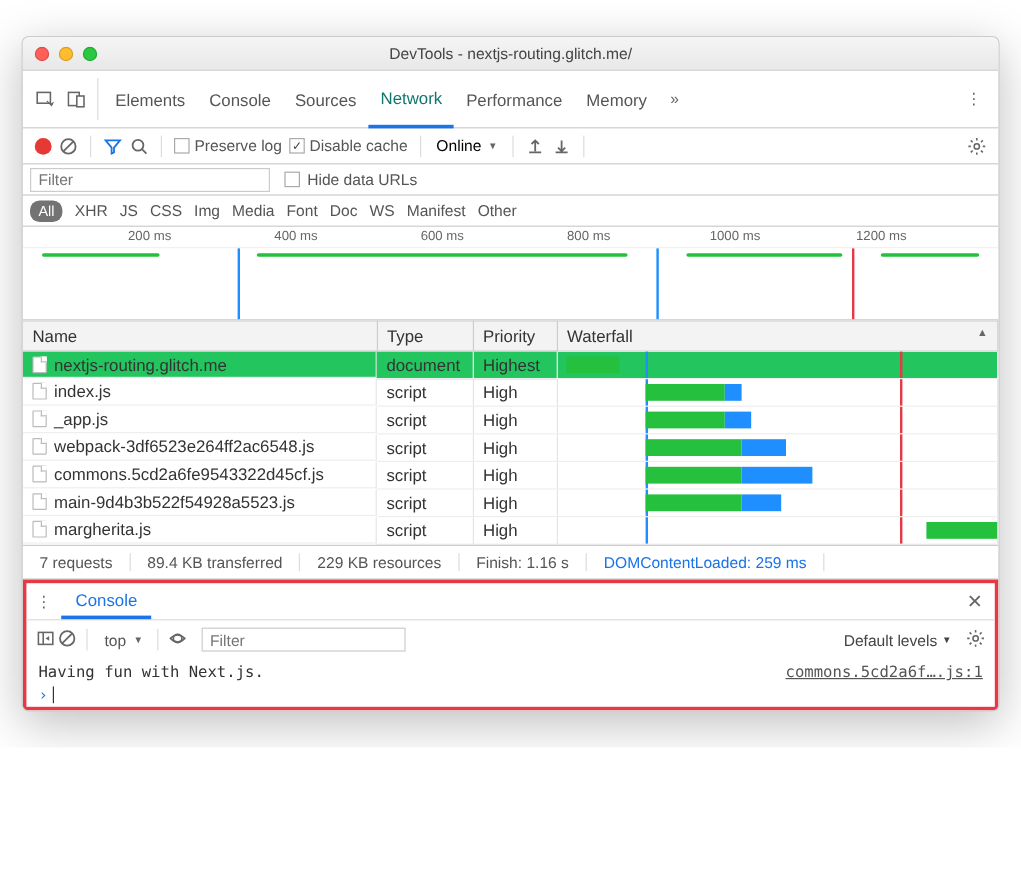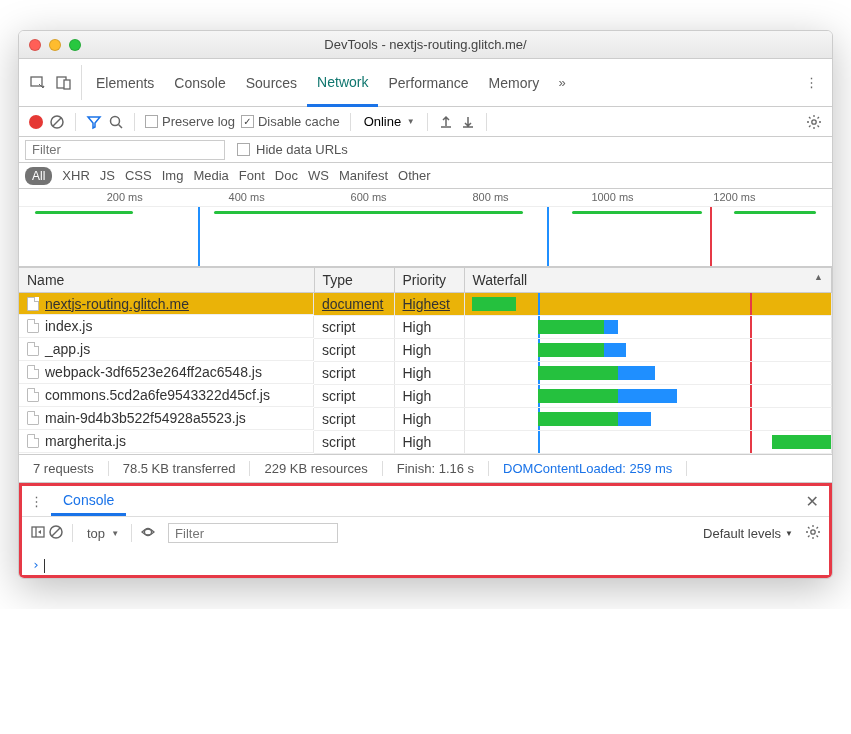--- a/index.html
+++ b/index.html
@@ -48,21 +48,21 @@
   .overview { height: 60px; border-bottom: 1px solid #ccc; position: relative; background: #fff; }
   .ov-bar { position: absolute; height: 3px; border-radius: 2px; }
   .ov-line { position: absolute; top: 0; bottom: 0; width: 2px; }
   
   .grid { width: 100%; border-collapse: collapse; font-size: 14px; }
   .grid th { text-align: left; font-weight: 400; color: #333; background: #f3f3f3; border: 1px solid #ccc; border-left: none; padding: 4px 8px; height: 24px; }
   .grid th:first-child { border-left: none; }
   .grid th.wf { position: relative; }
   .grid th.wf::after { content: "▲"; position: absolute; right: 8px; font-size: 9px; color: #666; }
   .grid td { border-right: 1px solid #e5e5e5; border-bottom: 1px solid #eee; padding: 3px 8px; height: 22px; vertical-align: middle; color: #333; }
-  .grid tr.sel td { background: #eab308; text-decoration: underline; }
+  .grid tr.sel td { background: #22c55e; }
   .grid td.name { display: flex; align-items: center; gap: 6px; }
   .file-icon { width: 12px; height: 14px; border: 1px solid #bbb; border-radius: 1px; background: #fff; position: relative; flex-shrink: 0; }
   .file-icon::after { content: ""; position: absolute; top: -1px; right: -1px; width: 4px; height: 4px; background: #fff; border-left: 1px solid #bbb; border-bottom: 1px solid #bbb; }
   .wf-cell { position: relative; padding: 0 !important; height: 22px; }
   .wf-track { position: absolute; left: 0; right: 0; top: 0; bottom: 0; }
   .wf-seg { position: absolute; top: 4px; height: 14px; }
   .wf-line { position: absolute; top: 0; bottom: 0; width: 2px; }
   
   .summary { height: 28px; border-top: 1px solid #ccc; display: flex; align-items: center; font-size: 13px; color: #555; }
   .summary .cell { padding: 0 14px; border-right: 1px solid #ddd; }
@@ -345,21 +345,21 @@
               <div class="wf-line" style="left: 78%; background: rgb(230, 57, 70);"></div>
               <div class="wf-seg" style="left: 84%; width: 16%; background: rgb(37, 193, 62);"></div>
             </div>
           </td>
         </tr>
       </tbody>
   </table>
 
   <div class="summary">
     <div class="cell">7 requests</div>
-    <div class="cell">78.5 KB transferred</div>
+    <div class="cell">89.4 KB transferred</div>
     <div class="cell">229 KB resources</div>
     <div class="cell">Finish: 1.16 s</div>
     <div class="cell link">DOMContentLoaded: 259 ms</div>
   </div>
 
   <div class="drawer">
     <div class="drawer-outline">
       <div class="drawer-tabs">
         <div class="menu">⋮</div>
         <div class="tab">Console</div>
@@ -398,18 +398,22 @@
             <span style="font-size:8px;">▼</span>
         </div>
         <div class="gear2">
           <svg class="ic" viewBox="0 0 16 16">
               <circle cx="8" cy="8" r="2.2" fill="none" stroke="#666" stroke-width="1.3"></circle>
               <path d="M8 1v2M8 13v2M1 8h2M13 8h2M3 3l1.5 1.5M11.5 11.5L13 13M13 3l-1.5 1.5M4.5 11.5L3 13" stroke="#666" stroke-width="1.3"></path>
             </svg>
         </div>
       </div>
       <div class="console-body">
+        <div class="msg-row">
+          <span class="msg">Having fun with Next.js.</span>
+          <span class="src">commons.5cd2a6f….js:1</span>
+        </div>
         <div class="prompt-row">›<span class="cursor"></span></div>
       </div>
     </div>
   </div>
 
 </div>
 
 </body></html>

